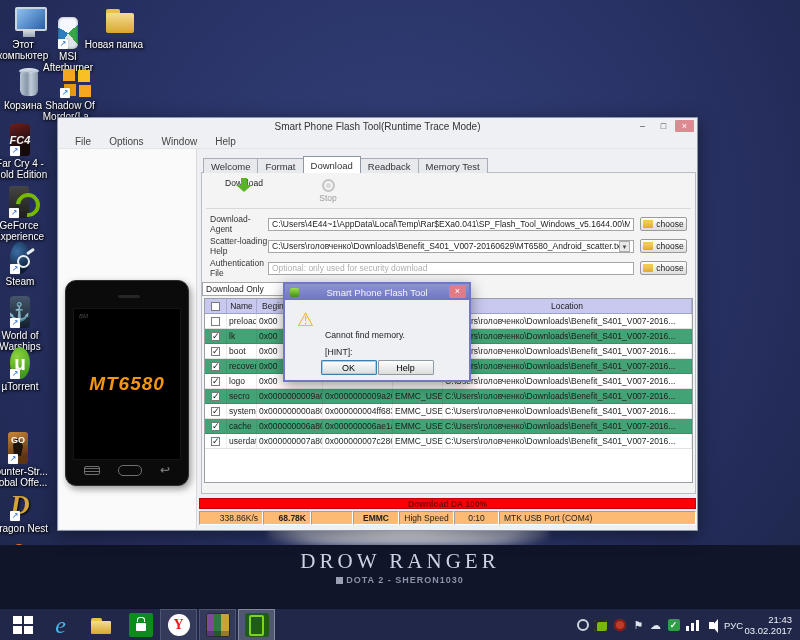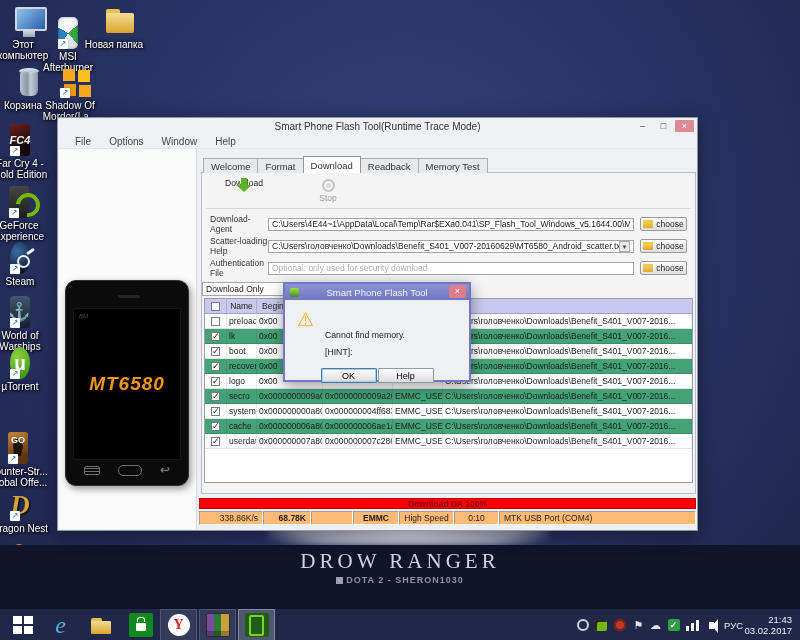--- a/index.html
+++ b/index.html
@@ -116,21 +116,21 @@
   
   .dlg { position:absolute; left:283px; top:282px; width:188px; height:100px; background:#eef0f4; border:2px solid #7277c4; box-shadow:0 4px 14px rgba(0,0,0,.4); z-index:20; }
   .dlg-title { height:16px; background:linear-gradient(#8d93d4,#6f76c0); display:flex; align-items:center; position:relative; }
   .dlg-title .app-ic { width:9px; height:9px; margin-left:5px; background:linear-gradient(#9ee04a,#3f8f1f); border-radius:2px; }
   .dlg-title .dt { position:absolute; left:0; right:0; text-align:center; color:#f2f3fa; font-size:9.5px; }
   .dlg-title .dclose { position:absolute; right:3px; top:1px; width:17px; height:13px; background:#e07b8a; border-radius:2px; color:#fff; font-size:9px; text-align:center; line-height:13px; }
   .dlg-body { position:relative; height:82px; }
   .warn-ic { position:absolute; left:12px; top:8px; font-size:19px; color:#f0af12; }
   .dline { position:absolute; left:40px; font-size:8.7px; color:#1c1c1c; }
   .dl1 { top:11px; } .dl2 { top:30px; } .dl3 { top:47px; }
-  .dlg-btns { position:absolute; left:0; right:0; top:60px; display:flex; justify-content:center; gap:1px;margin-top:8px; }
+  .dlg-btns { position:absolute; left:0; right:0; top:60px; display:flex; justify-content:center; gap:1px; }
   .dbtn { width:56px; height:15px; background:linear-gradient(#fefefe,#dcdcdc); border:1px solid #8e9aa8; border-radius:1px; font-size:9px; display:flex; align-items:center; justify-content:center; }
   .dbtn.ok { border-color:#3c7fb1; box-shadow:0 0 0 1px #a8cbe8 inset; }
 
   
   .taskbar { position:absolute; left:0; top:608px; width:800px; height:32px; background:#202749; border-top:1px solid #0d1228; z-index:50; }
   .tbi { position:absolute; top:0; width:37px; height:32px; display:flex; align-items:center; justify-content:center; }
   .tbi.st-active { background:rgba(255,255,255,.09); box-shadow:inset 0 0 0 1px rgba(255,255,255,.14); }
   .tbi.st-focused { background:rgba(255,255,255,.22); box-shadow:inset 0 0 0 1px rgba(255,255,255,.3); }
   .tbic { width:24px; height:24px; position:relative; display:flex; align-items:center; justify-content:center; }
   .tb-start::before { content:""; position:absolute; left:2px; top:3px; width:9px; height:8px; background:#fff; box-shadow:11px 0 0 #fff,0 10px 0 #fff,11px 10px 0 #fff; }
@@ -364,20 +364,21 @@
 
     <div class="tablebox">
       <div class="thead">
         <span class="c chk">
             <span class="cb"></span>
           </span>
         <span class="c name">Name</span>
         <span class="c begin">Begin Address</span>
         <span class="c end">End Address</span>
         <span class="c region">Region</span>
+        <span class="c loc">Location</span>
       </div>
       <div>
 
           <div class="trow">
             <span class="c chk">
               <span class="cb"></span>
             </span>
             <span class="c name">preloader</span>
             <span class="c begin">0x00</span>
             <span class="c end"></span>

